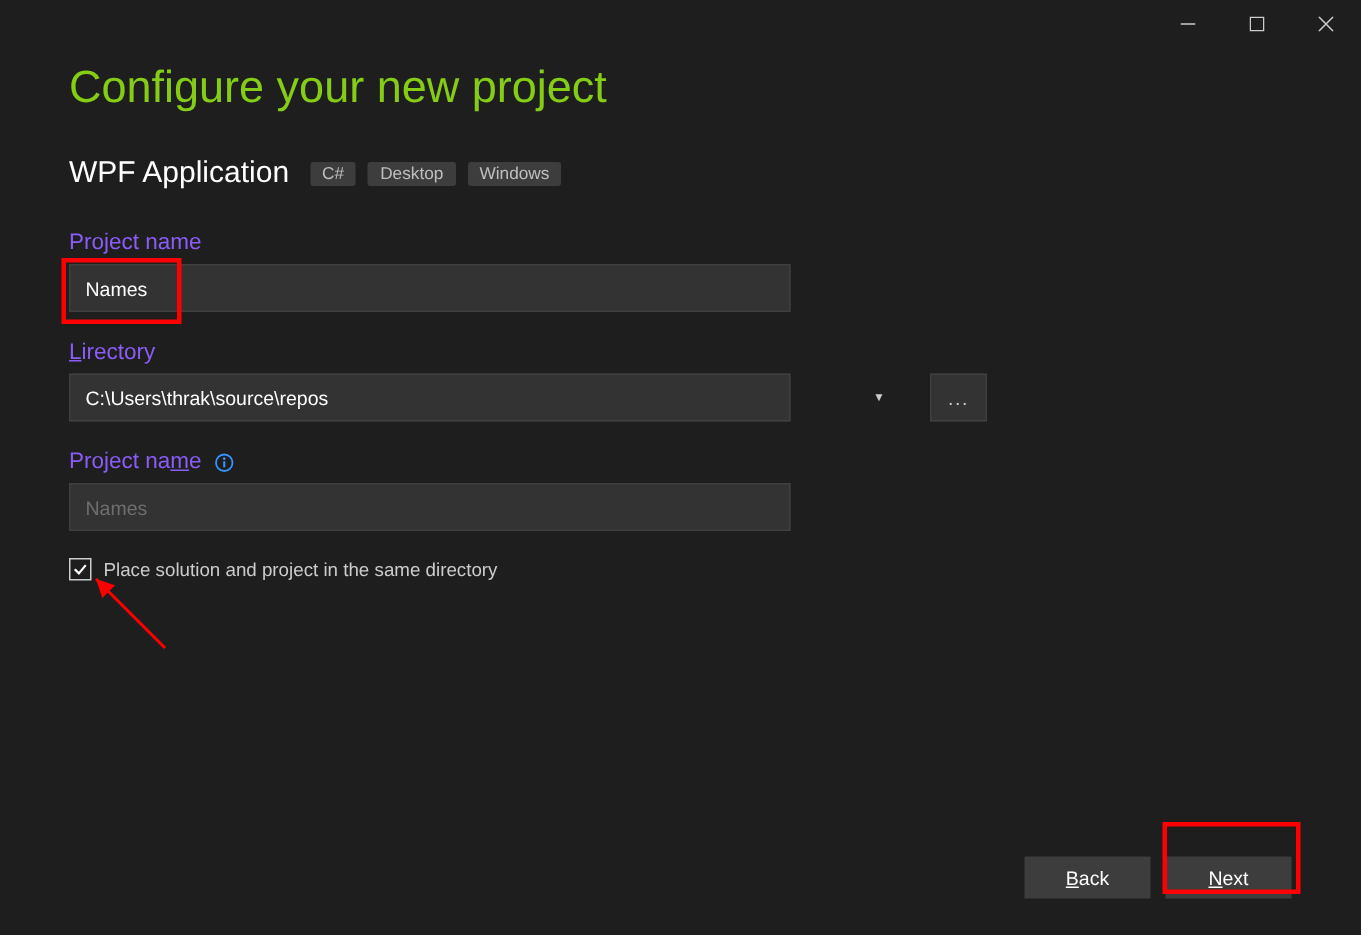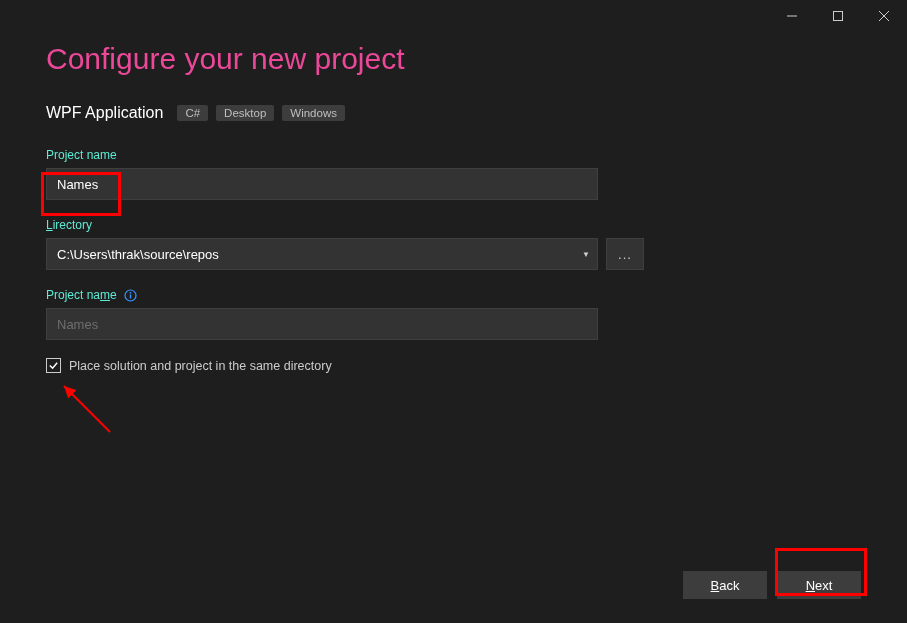--- a/index.html
+++ b/index.html
@@ -30,54 +30,54 @@
       align-items: center;
       justify-content: center;
       color: #cccccc;
     }
     .content {
       padding: 10px 46px 0 46px;
     }
     .page-title {
       font-size: 30px;
       font-weight: 400;
-      color: #ec4899;
+      color: #84cc16;
       margin-bottom: 28px;
     }
     .template-row {
       display: flex;
       align-items: center;
       gap: 14px;
       margin-bottom: 26px;
     }
     .template-name {
-      font-size: 16px;
+      font-size: 20px;
       color: #ffffff;
     }
     .tag {
       background: #3d3d3d;
       color: #bfbfbf;
       border-radius: 2px;
       padding: 2px 8px;
       font-size: 11.5px;
     }
     .tags {
       display: flex;
       gap: 8px;
     }
     .field-label {
-      font-size: 12px;
-      color: #5eead4;
+      font-size: 15px;
+      color: #8b5cf6;
       margin-bottom: 6px;
     }
     .field-label .mnemonic {
       text-decoration: underline;
     }
     .text-input {
-      width: 552px;
+      width: 481px;
       height: 32px;
       background: #333333;
       border: 1px solid #3f3f3f;
       color: #ffffff;
       padding: 0 10px;
       font-size: 13px;
       font-family: inherit;
       outline: none;
     }
     .text-input::placeholder {
@@ -85,21 +85,21 @@
     }
     .text-input:disabled {
       color: #6e6e6e;
     }
     .field-group {
       margin-bottom: 18px;
     }
     .location-row {
       display: flex;
       align-items: flex-end;
-      gap: 8px;
+      gap: 22px;
     }
     .combo-wrap {
       position: relative;
       width: 552px;
     }
     .combo-caret {
       position: absolute;
       right: 8px;
       top: 50%;
       transform: translateY(-50%);

